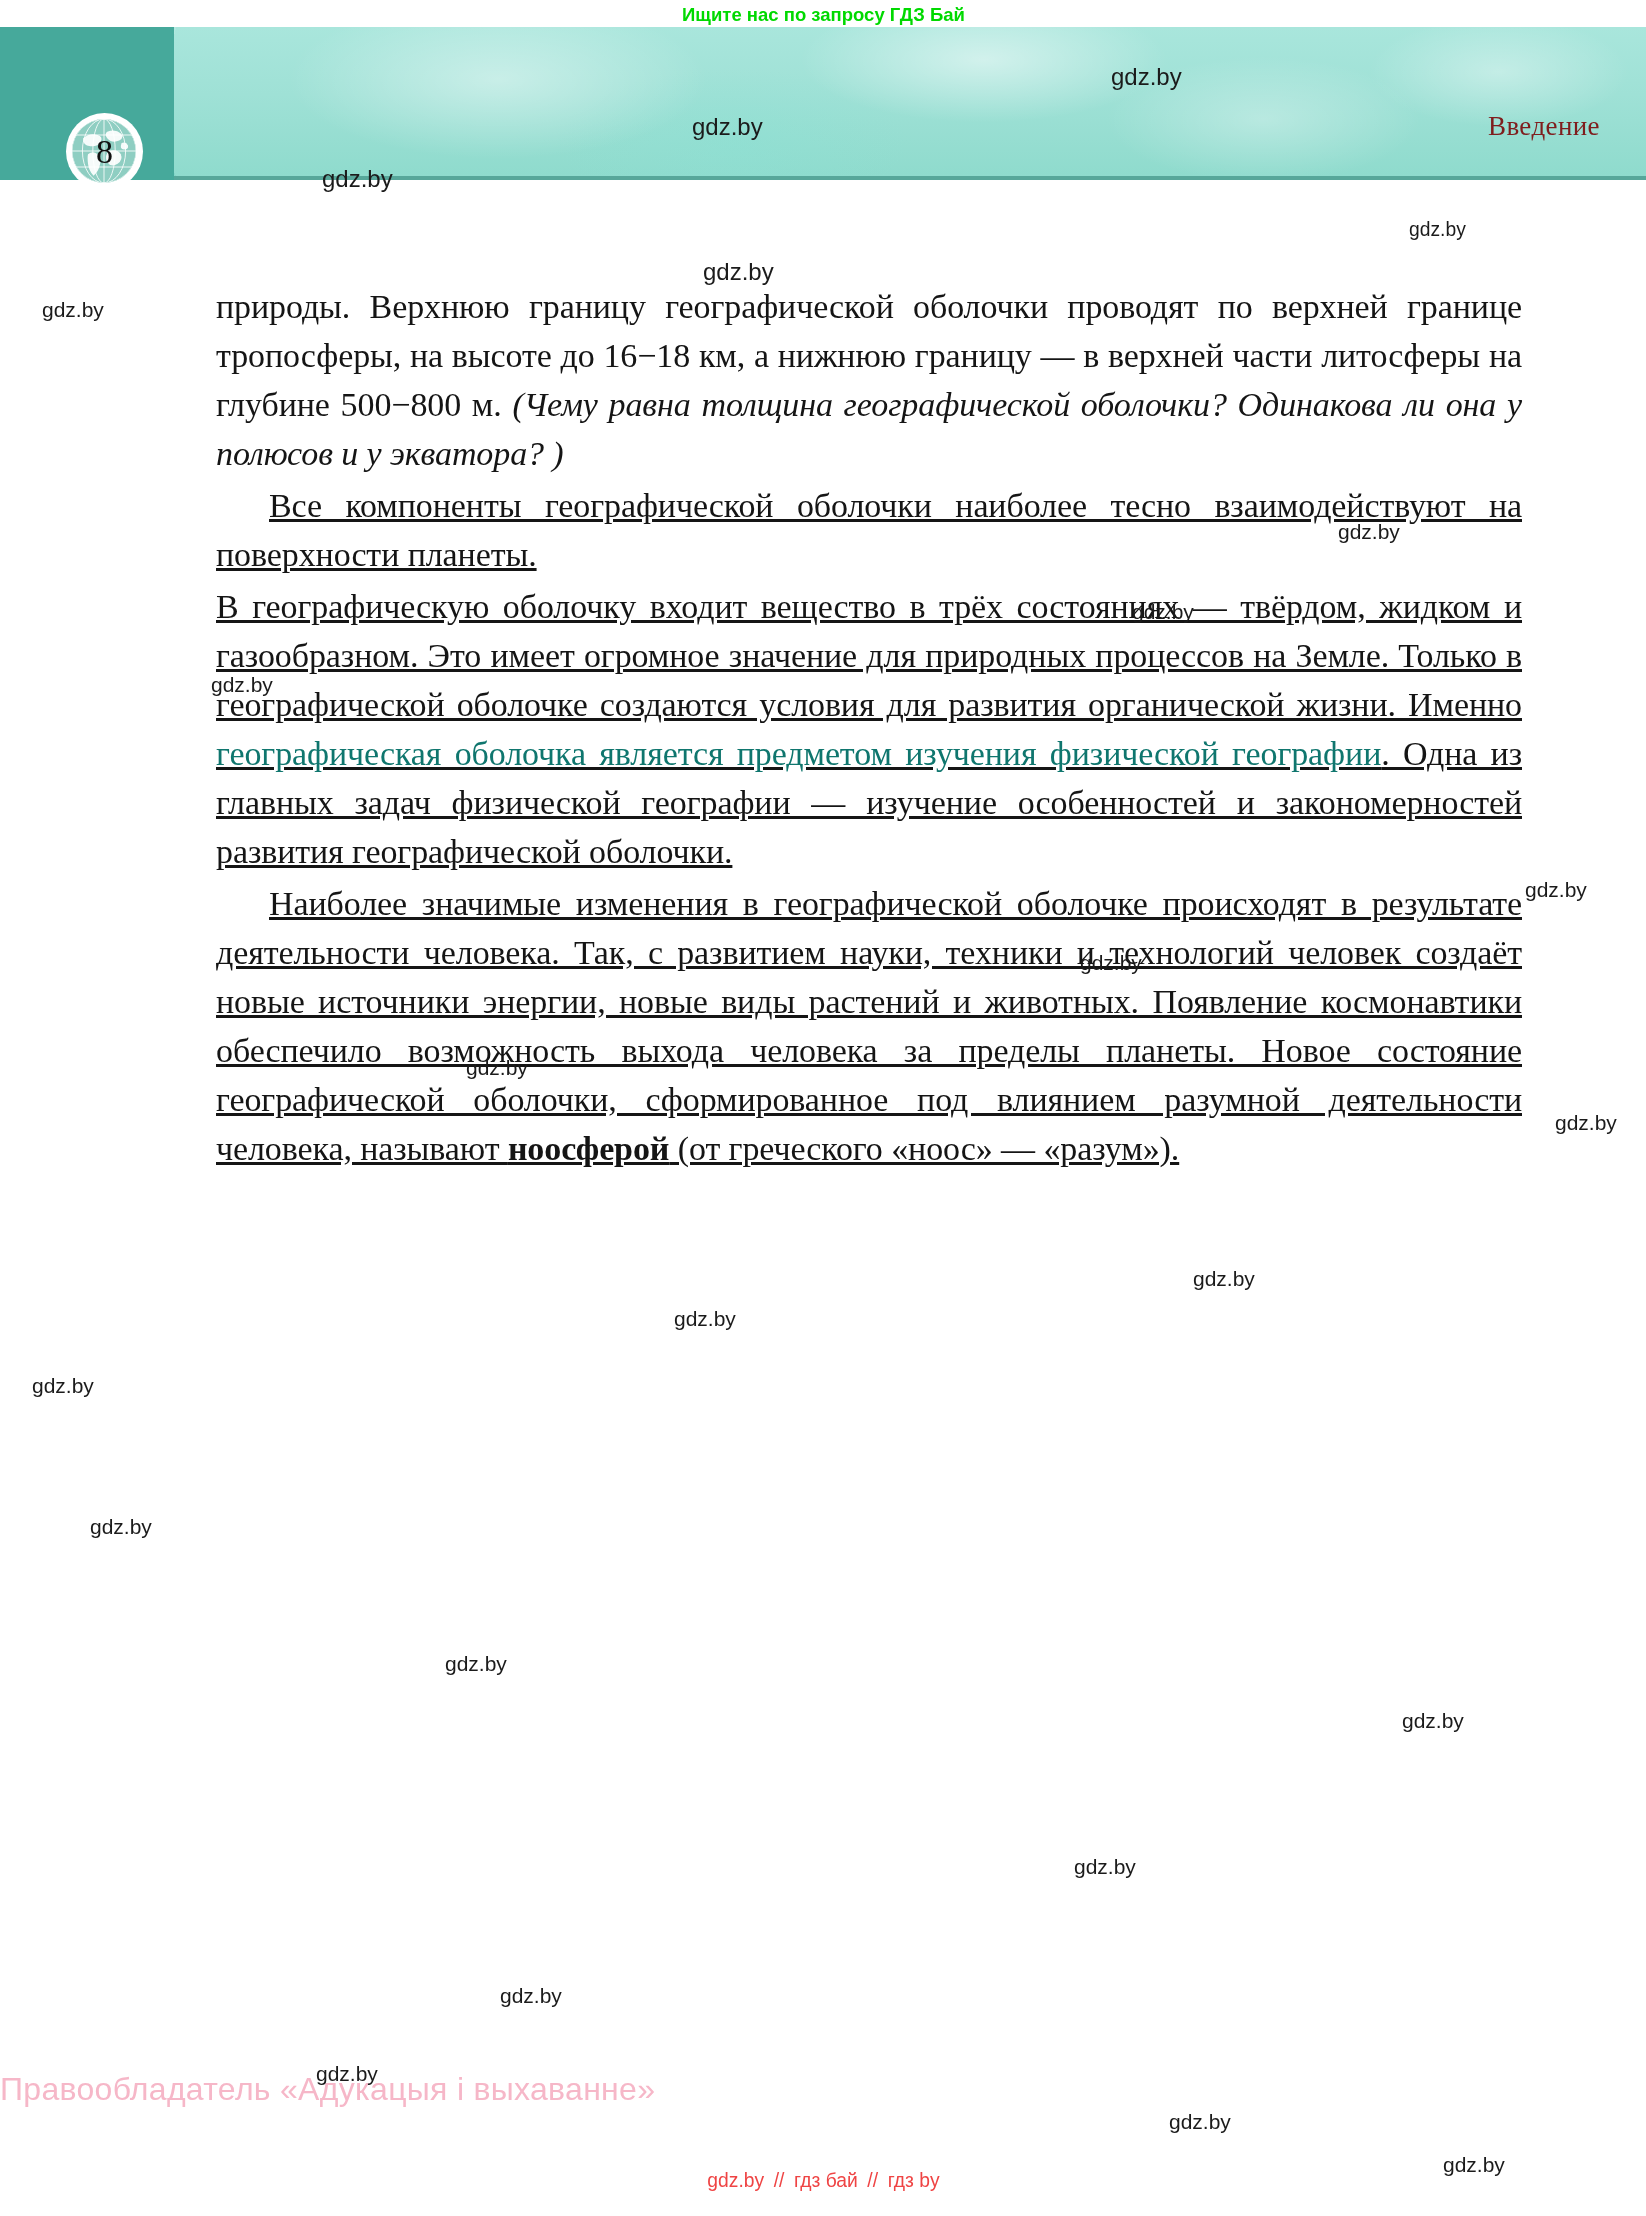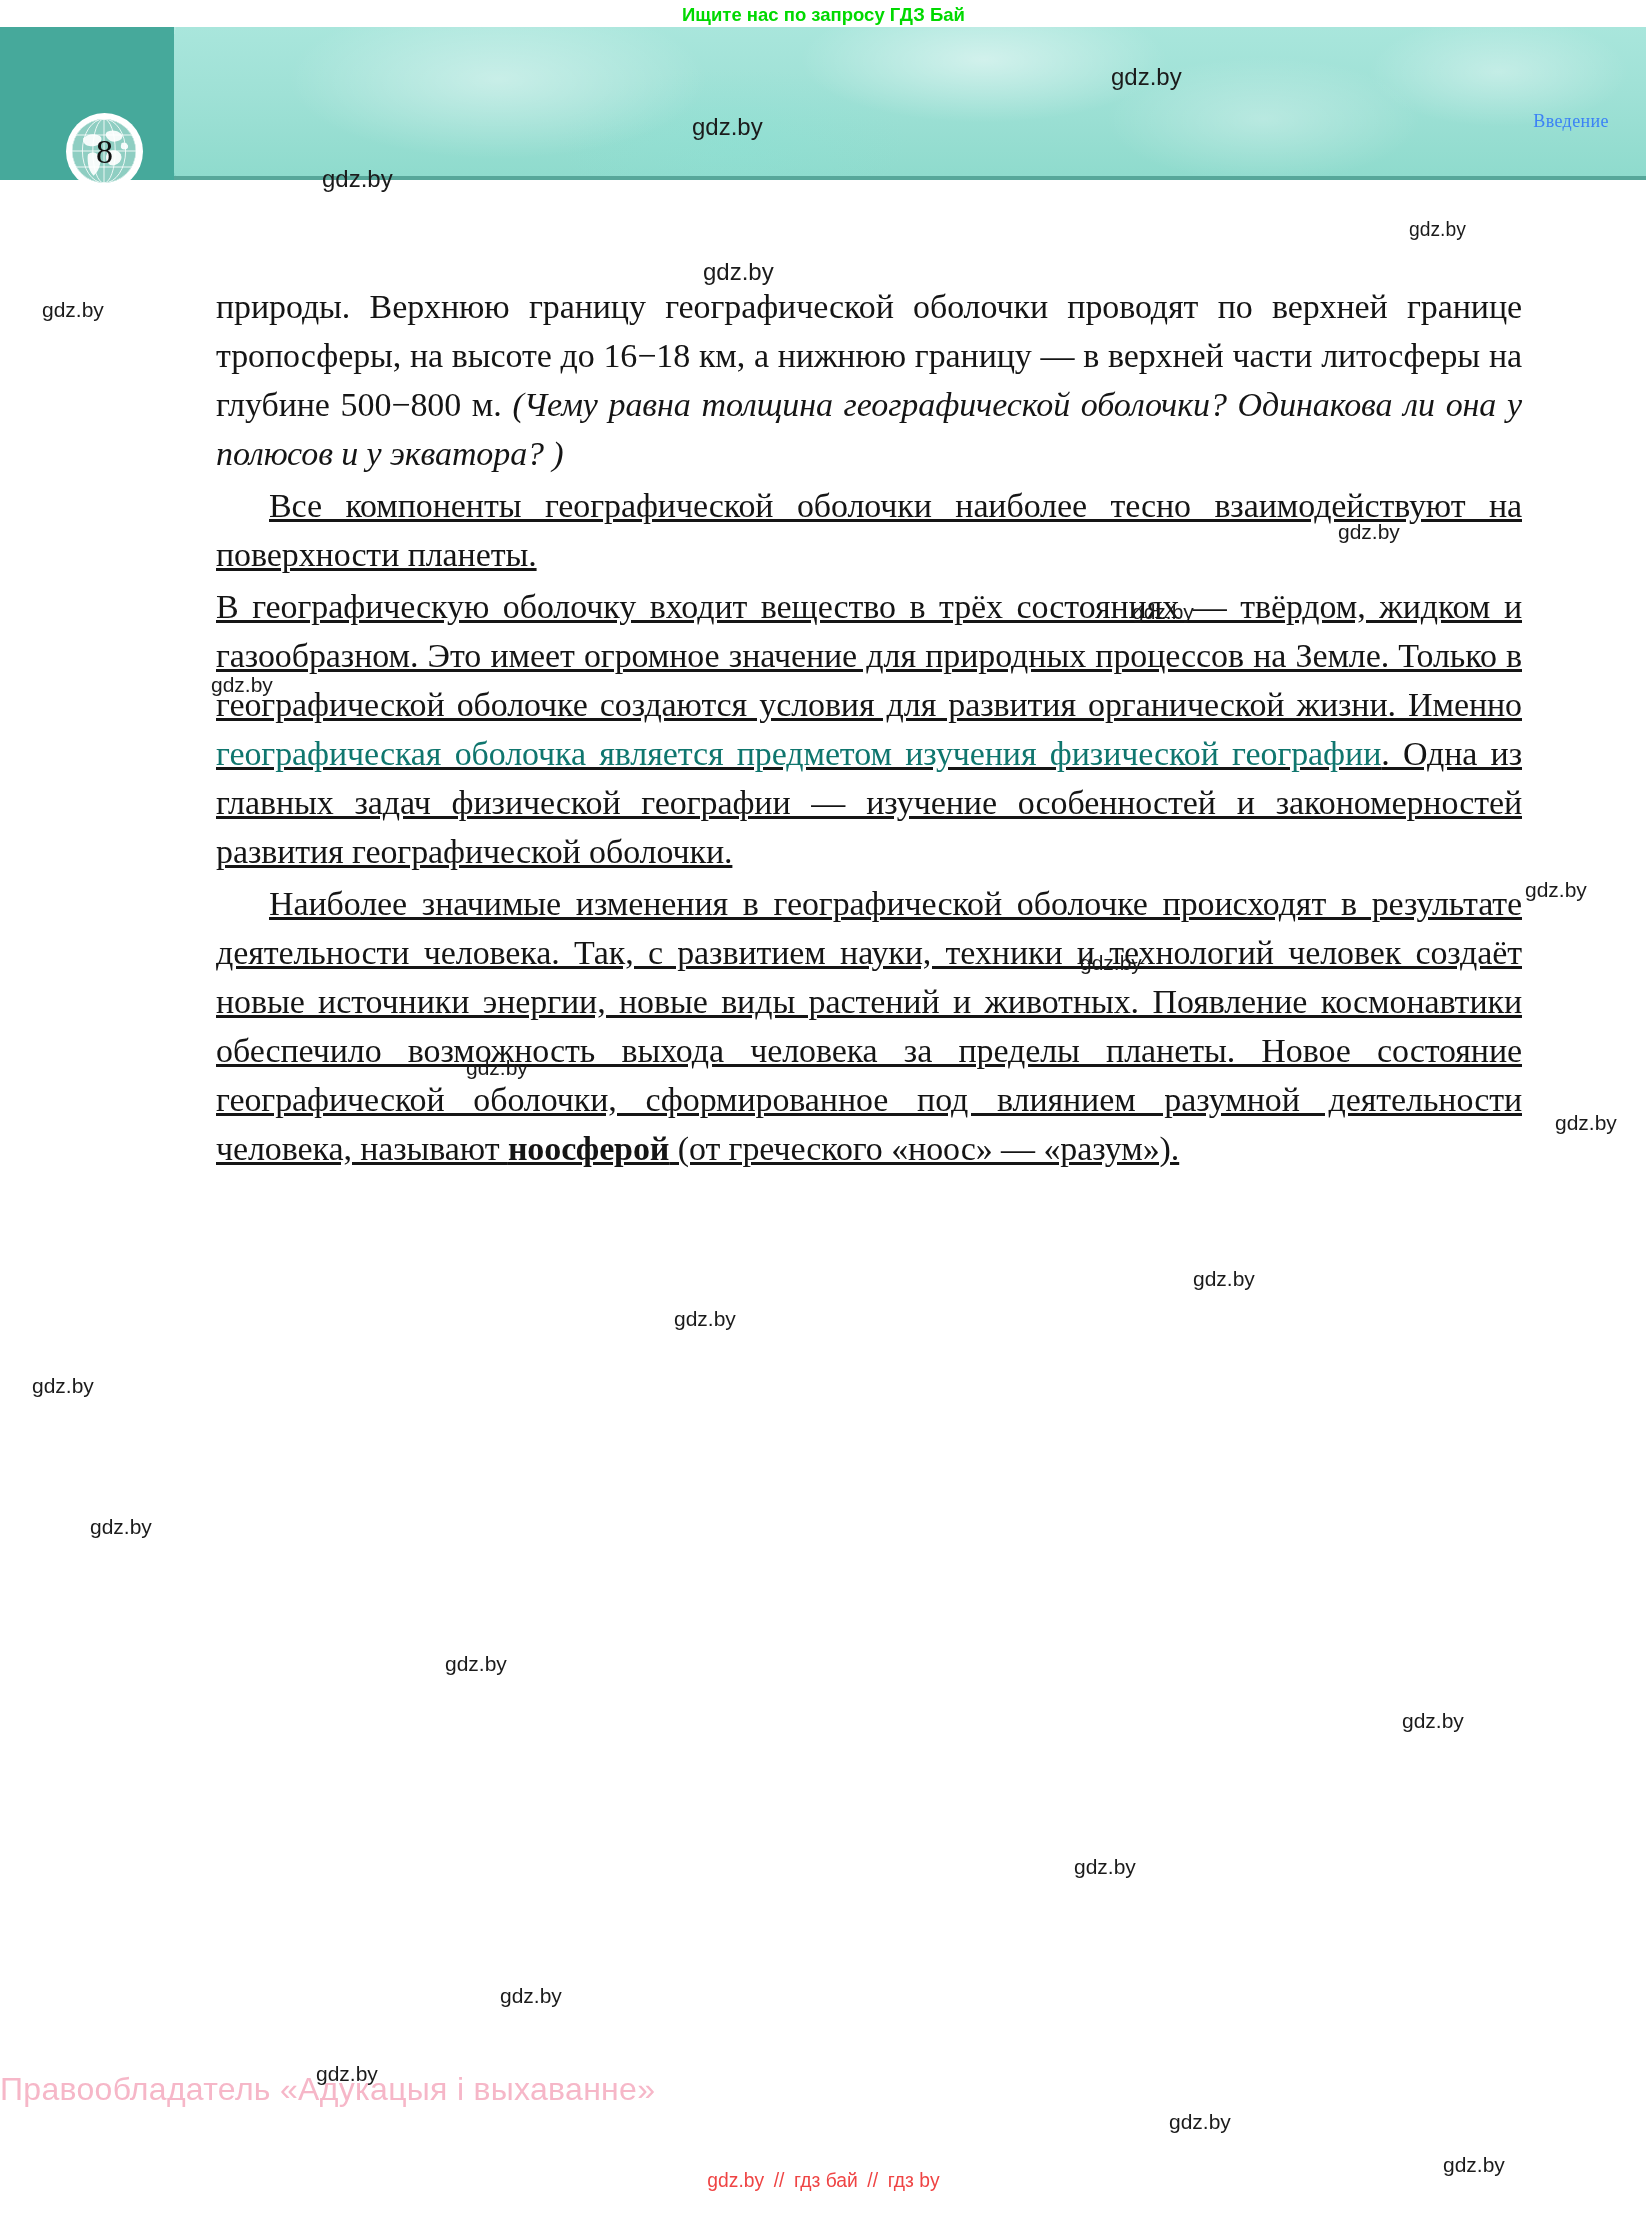--- a/index.html
+++ b/index.html
@@ -119,24 +119,24 @@
     font-family: "Liberation Serif", serif;
     font-size: 34px;
     color: #111111;
     z-index: 5;
   }
 
   
   .section-title {
     position: absolute;
     top: 111px;
-    right: 38px;
-    font-family: "Liberation Serif", serif;
-    font-size: 18px;
-    color: #3b82f6;
+    right: 47px;
+    font-family: "Liberation Serif", serif;
+    font-size: 27px;
+    color: #7f1d1d;
     letter-spacing: 0.4px;
     z-index: 30;
   }
 
   
   .content {
     position: absolute;
     top: 282px;
     left: 216px;
     width: 1306px;

